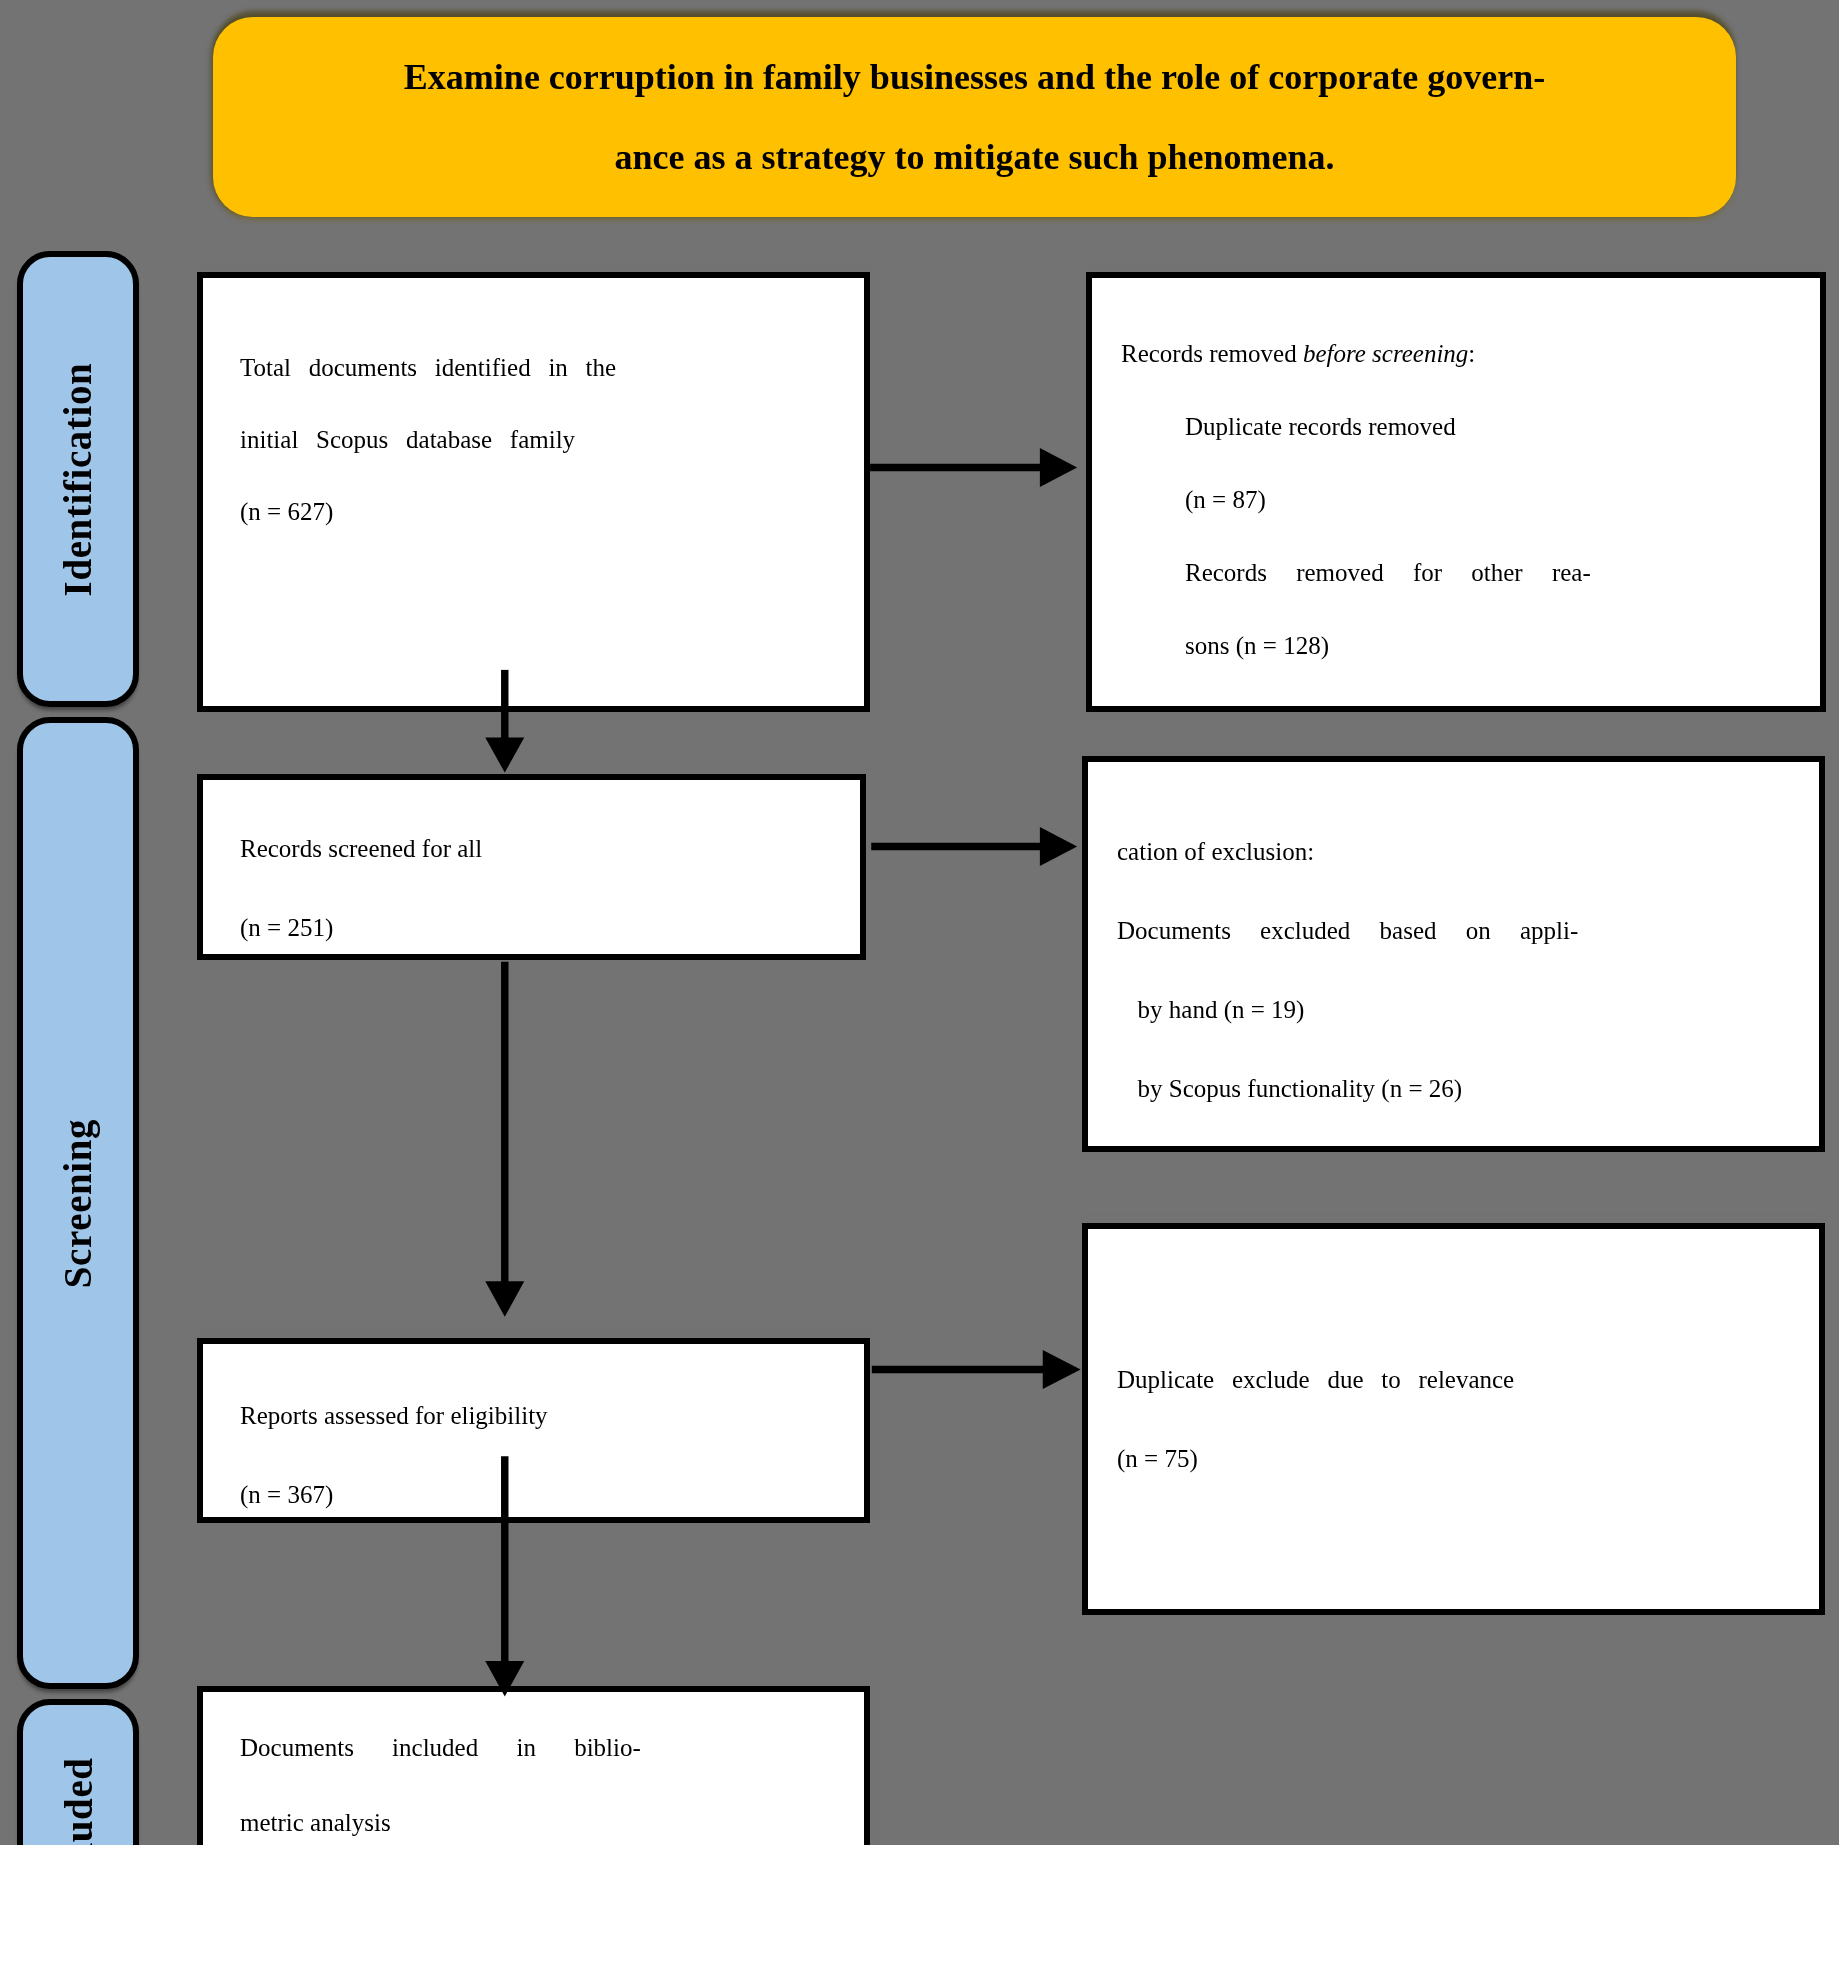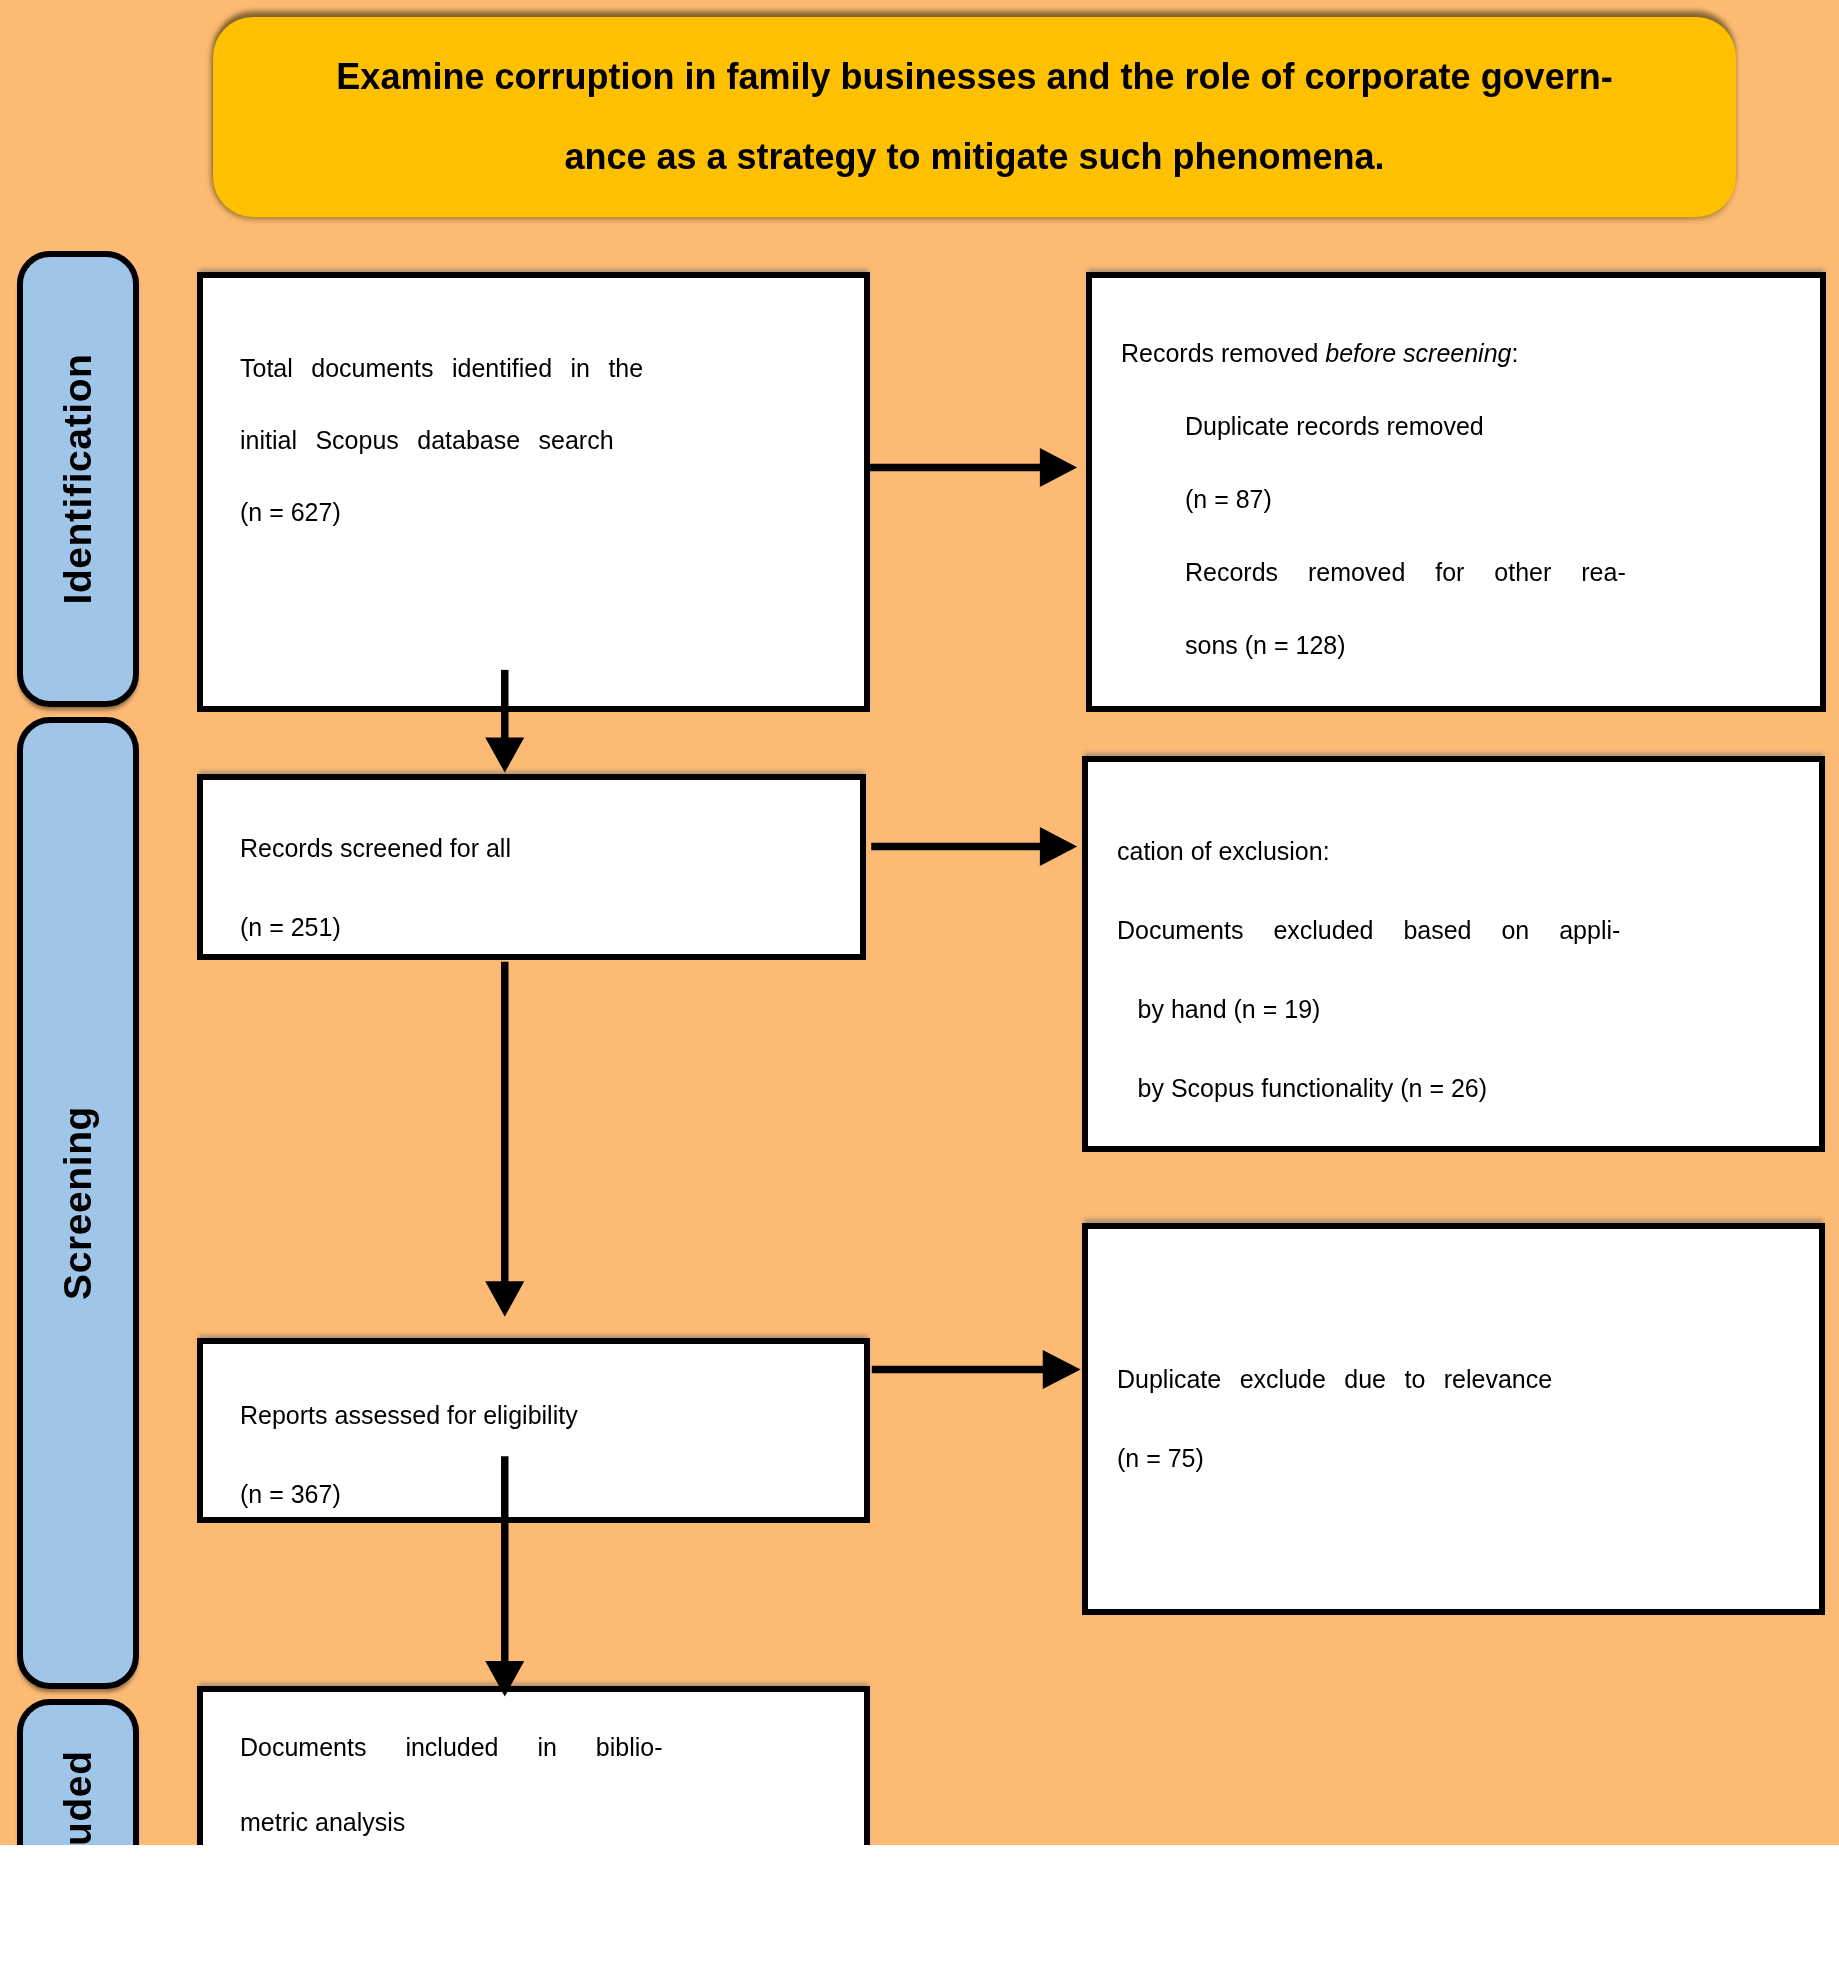--- a/index.html
+++ b/index.html
@@ -1,22 +1,22 @@
 <!DOCTYPE html>
 <html style="--title-bg: #FFC000; --stage-bg: #9FC5E8; --box-border: #000000; --arrow: #000000;font-size:9.2px"><head>
 <meta charset="utf-8">
 <style>
   * { margin: 0; padding: 0; box-sizing: border-box; }
   html, body { background: #ffffff; }
   .canvas {
     position: relative;
     width: 1840px;
     height: 1845px;
-    background: #fdba74;
-    font-family: Liberation Sans, sans-serif;
+    background: #737373;
+    font-family: Liberation Serif, serif;
     color: #000000;
     overflow: hidden;
   }
 
   
   .title-box {
     position: absolute;
     left: 213px; top: 17px;
     width: 1523px; height: 200px;
     background: var(--title-bg, #FFC000);
@@ -109,21 +109,21 @@
   </div>
   <div class="stage stage-screening">
     <span class="stage-label">Screening</span>
   </div>
   <div class="stage stage-included">
     <span class="stage-label">Included</span>
   </div>
 
   <div class="fbox box-identified">
     <span class="ln wide">Total documents identified in the</span>
-    <span class="ln wide">initial Scopus database search</span>
+    <span class="ln wide">initial Scopus database family</span>
     <span class="ln">(n = 627)</span>
   </div>
 
   <div class="fbox box-removed">
     <span class="ln"><span>Records removed </span><em>before screening</em><span>:</span></span>
     <span class="ln indent">Duplicate records removed</span>
     <span class="ln indent">(n = 87)</span>
     <span class="ln indent wide2">Records removed for other rea-</span>
     <span class="ln indent">sons (n = 128)</span>
   </div>

